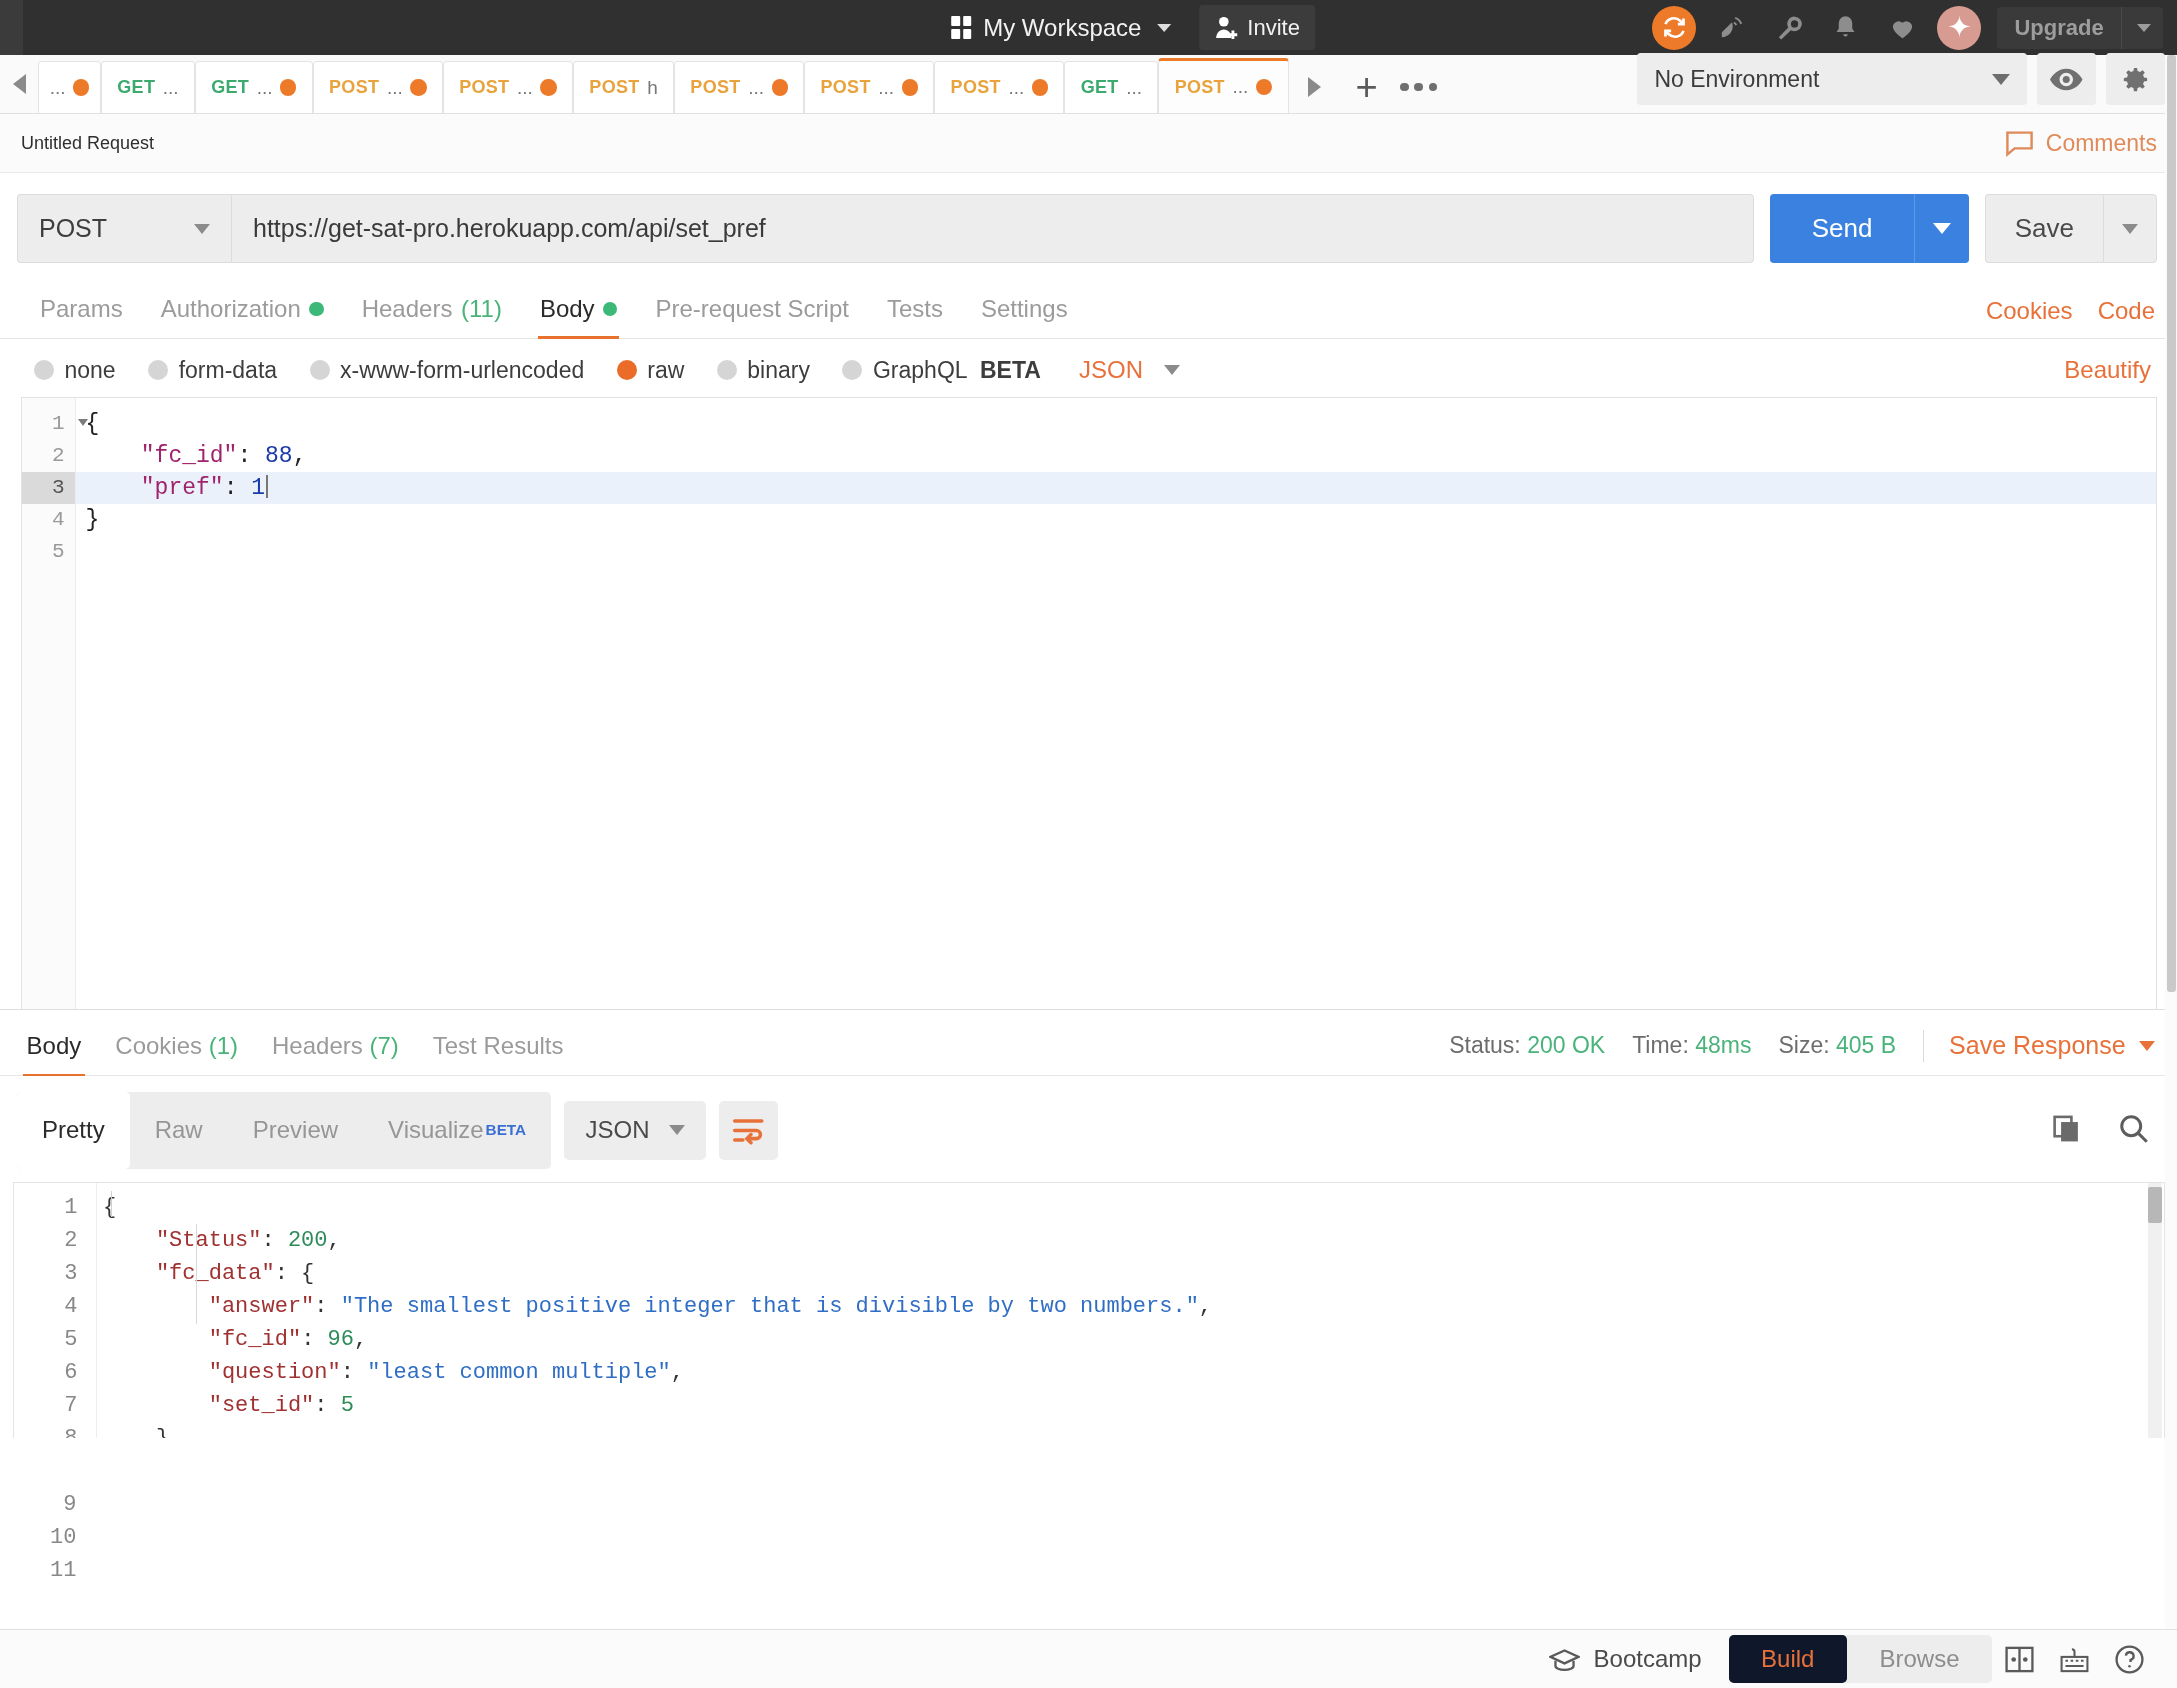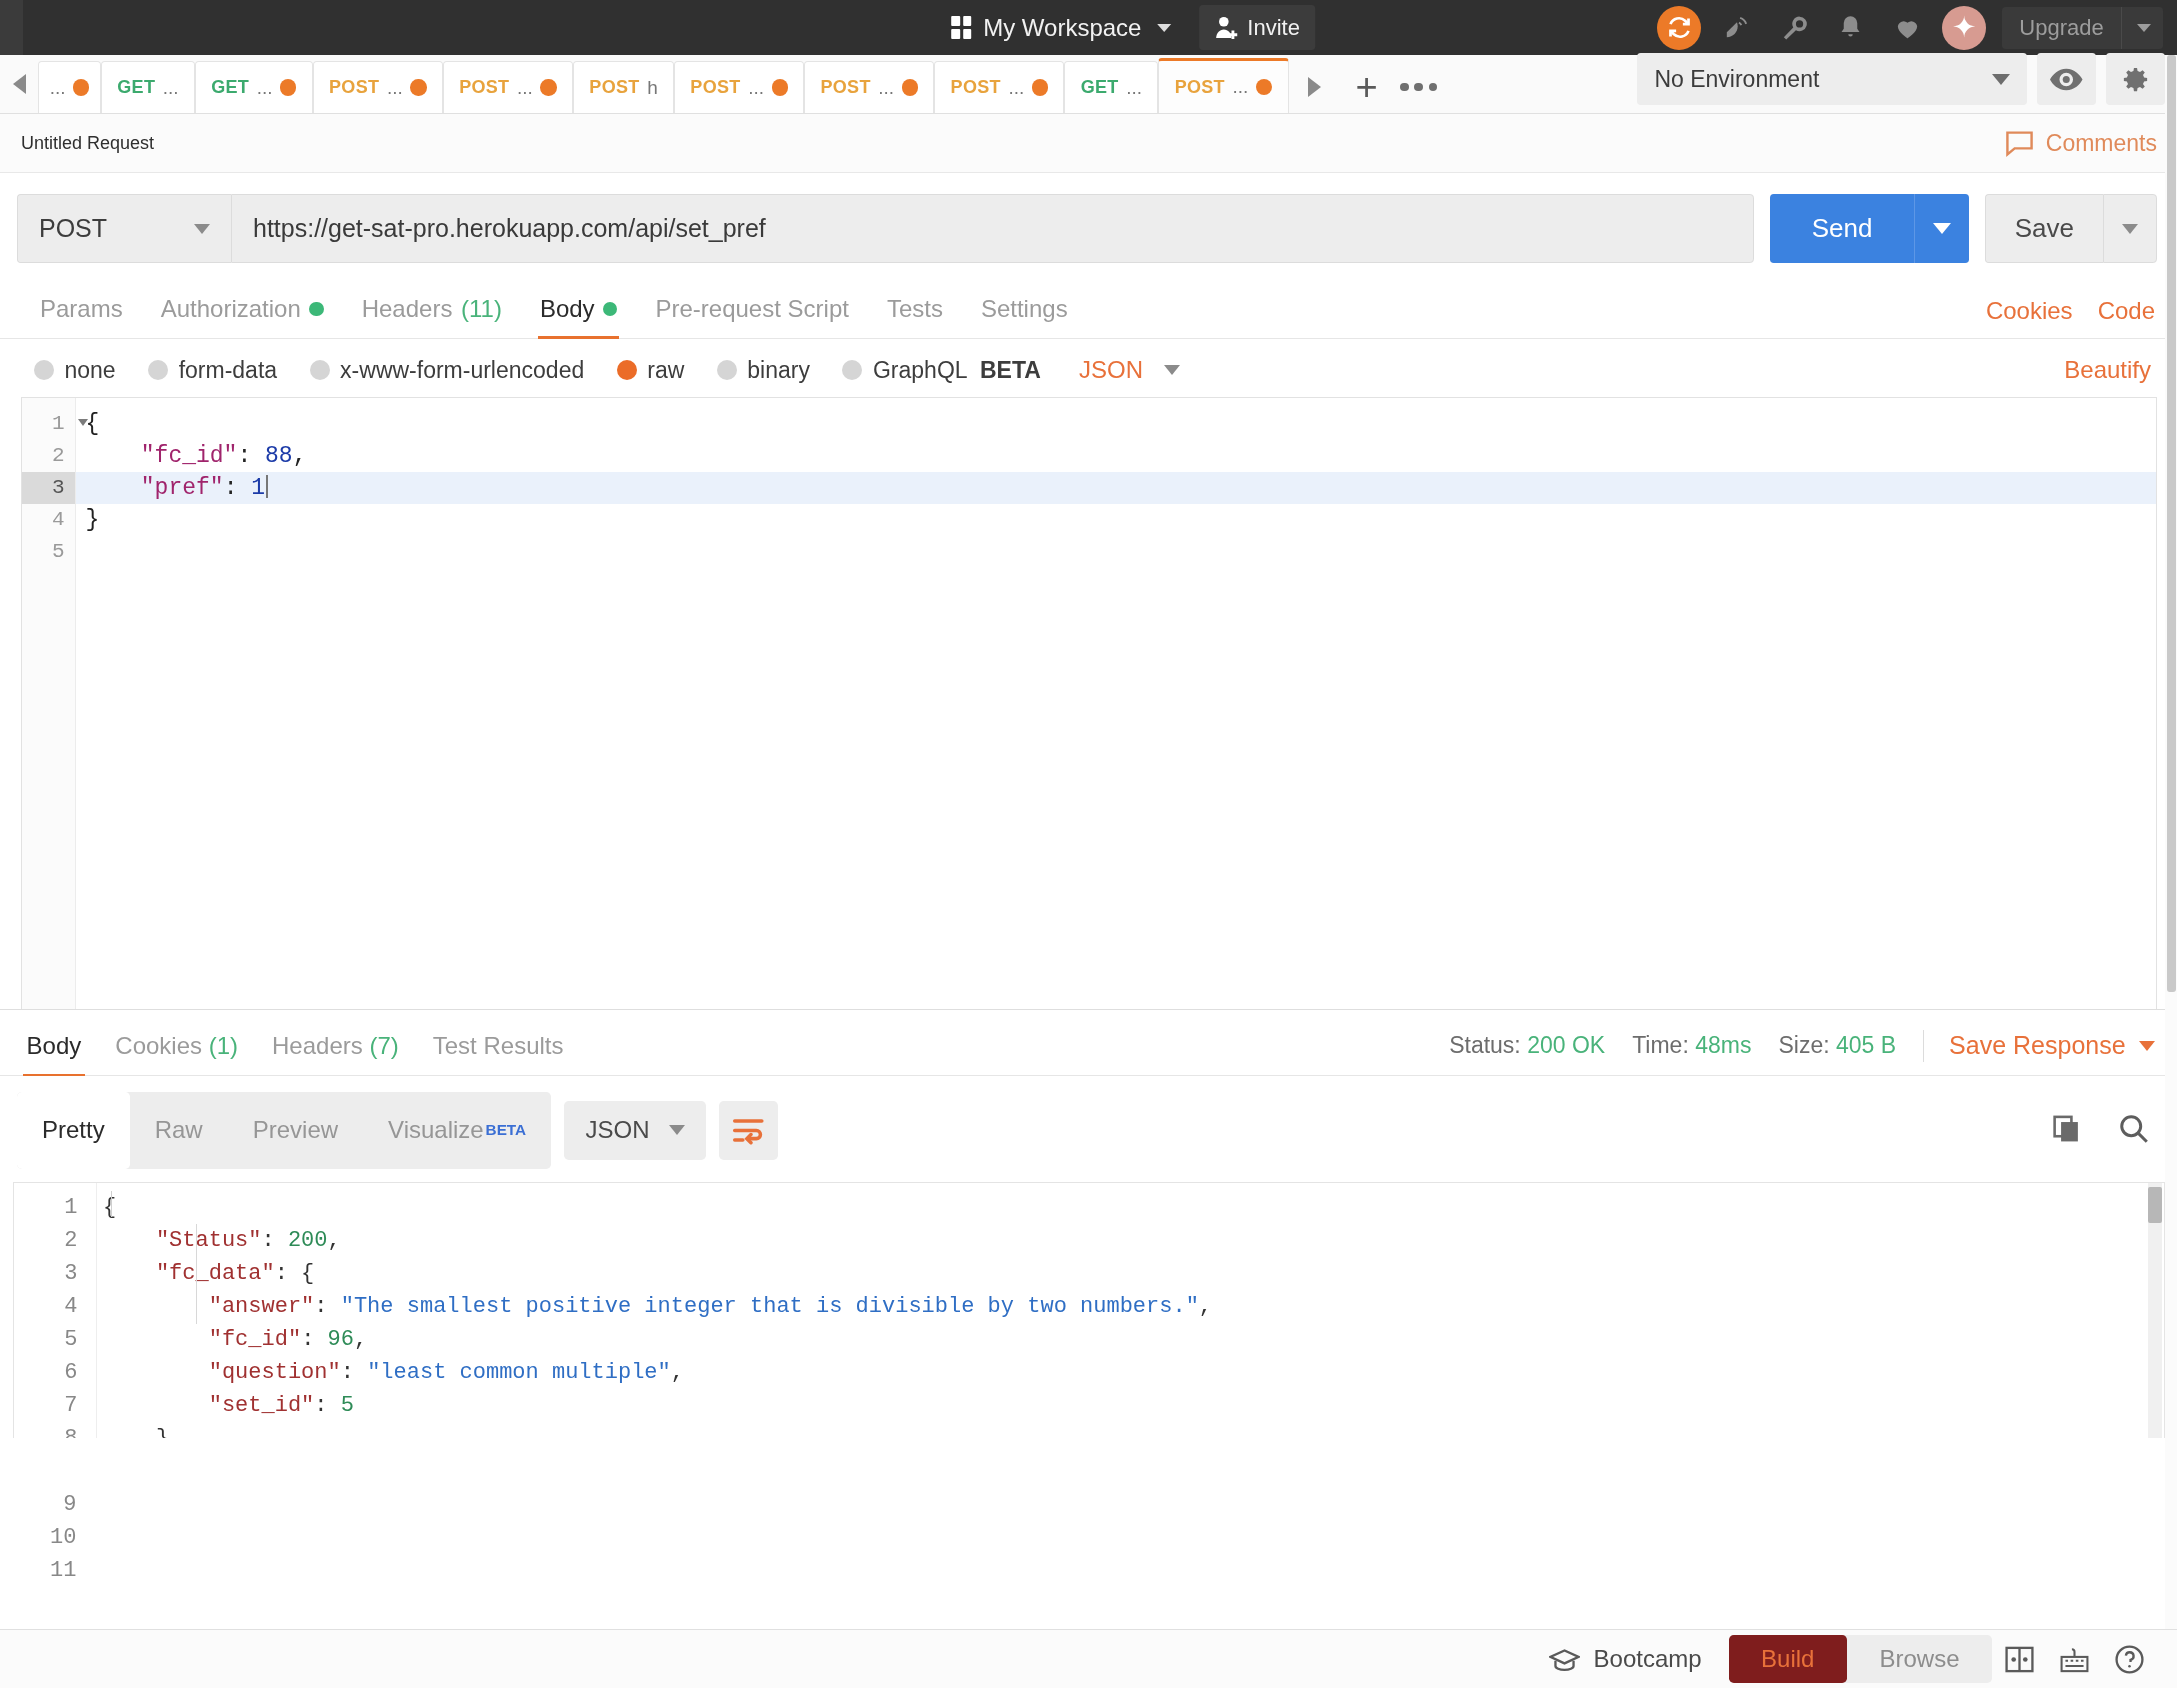--- a/index.html
+++ b/index.html
@@ -58,21 +58,21 @@
     background: #ec7a28; display: flex; align-items: center;
     justify-content: center;
   }
   .spark-circle {
     width: 44px; height: 44px; border-radius: 50%;
     background: #d79b91; display: flex; align-items: center;
     justify-content: center; color: #fff; font-size: 29px; line-height: 1;
   }
   .upgrade-box {
     display: flex; align-items: stretch; background: #3a3a3a;
-    border-radius: 3.8px; margin-left: 9.6px; height: 42px;
+    border-radius: 3.8px; margin-left: 9.6px; height: 42px; font-weight: bold;
   }
   .upgrade-box .up-lbl {
     color: #9d9d9d; font-size: 22px; padding: 0 17px;
     display: flex; align-items: center; cursor: pointer;
   }
   .upgrade-box .up-car {
     width: 42px; display: flex; align-items: center; justify-content: center;
     border-left: 1px solid #4a4a4a; cursor: pointer;
   }
 
@@ -341,21 +341,21 @@
     display: flex; align-items: center; justify-content: flex-end;
     padding-right: 21px; gap: 0;
   }
   .boot { display: flex; align-items: center; gap: 13.4px; margin-right: 27px; cursor: pointer; }
   .boot span { font-size: 24px; color: #4a4a4a; }
   .bb-seg { display: flex; background: #ededed; border-radius: 4.8px; height: 48px; }
   .bb-seg div {
     padding: 0 32.5px; display: flex; align-items: center; font-size: 24px;
     color: #8d8d8d; cursor: pointer;
   }
-  .bb-seg div.on { background: #7f1d1d; color: #e8713a; border-radius: 4.8px; }
+  .bb-seg div.on { background: #0f172a; color: #e8713a; border-radius: 4.8px; }
   .fic { width: 55px; height: 48px; display: flex; align-items: center; justify-content: center; cursor: pointer; }
 
   
   .page-scroll {
     position: absolute; right: 0; top: 55px; bottom: 59px; width: 13.4px; background: #fbfbfb;
   }
   .page-scroll .thumb {
     position: absolute; left: 1.9px; top: 0; width: 9.6px; height: 937px;
     background: #c9c9c9; border-radius: 2.9px;
   }

